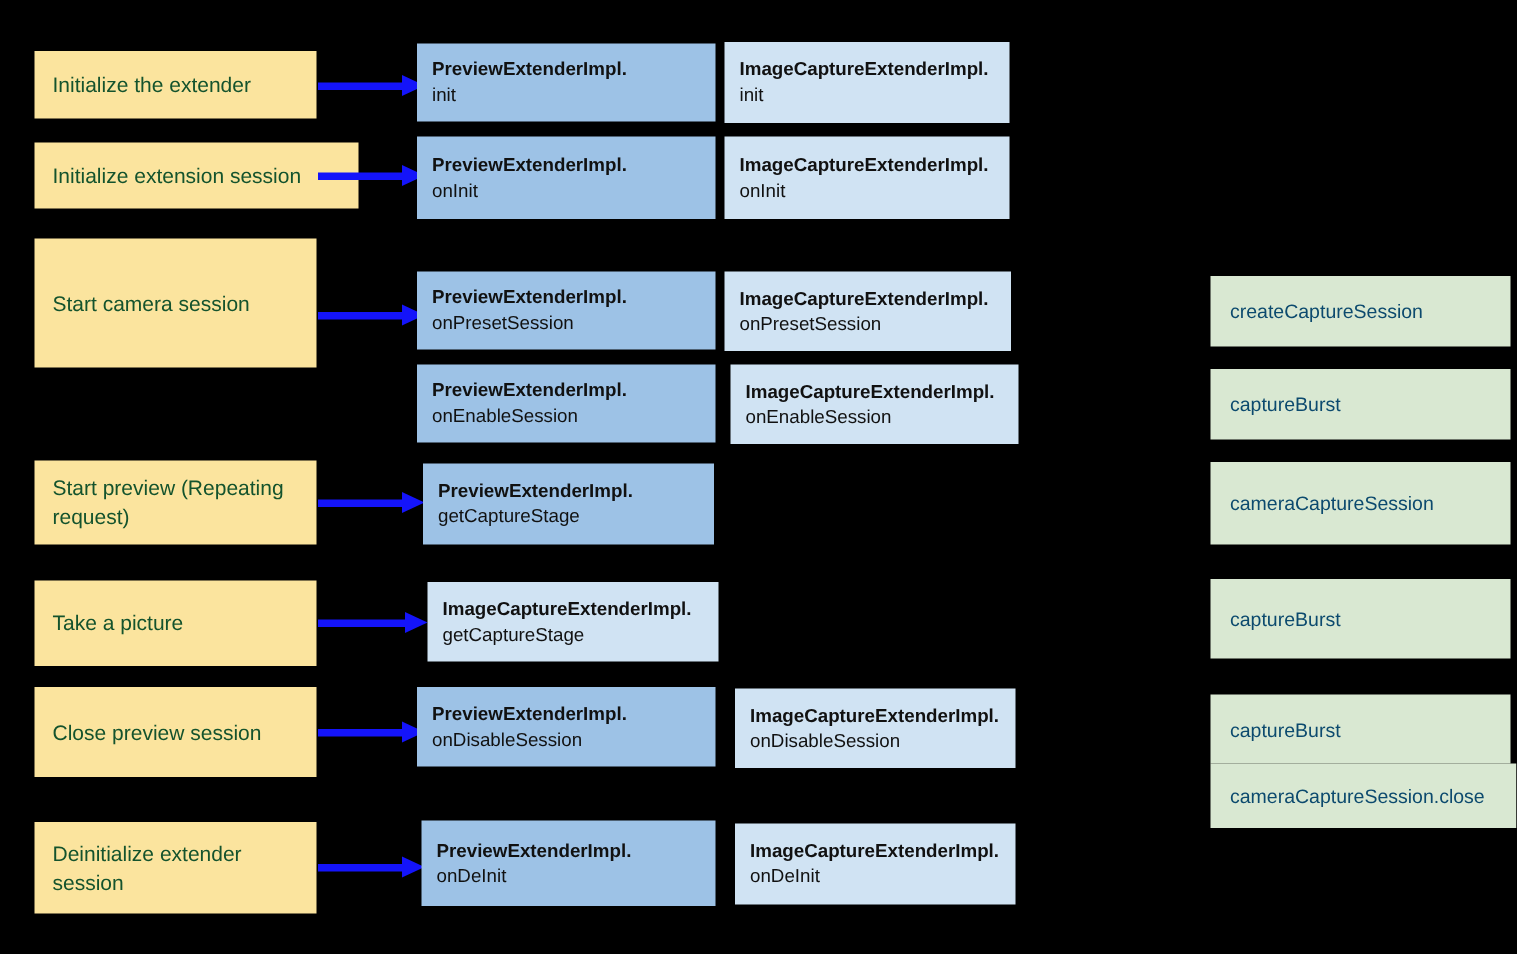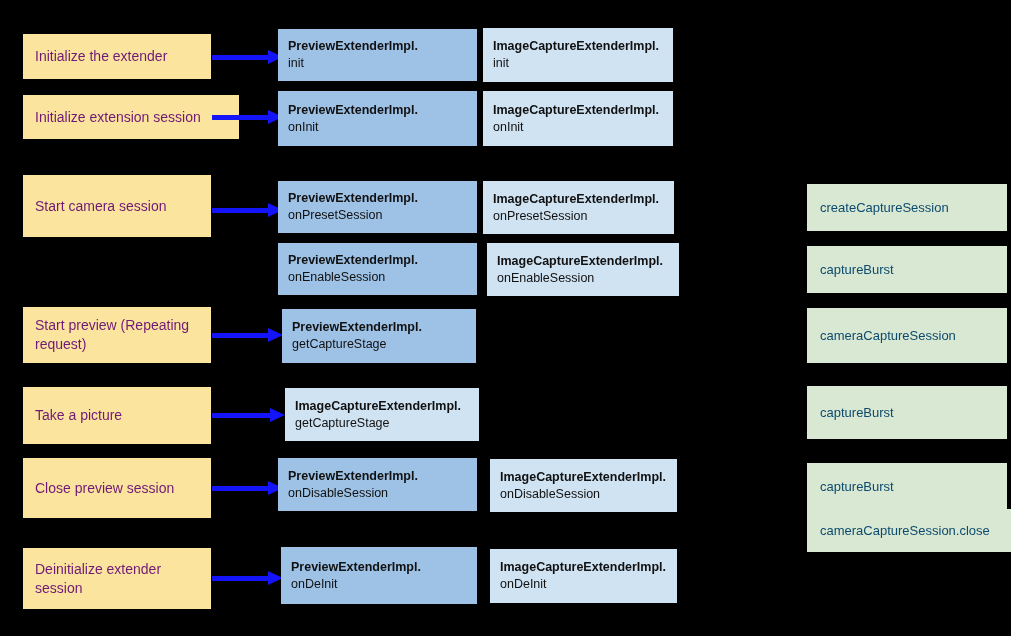--- a/index.html
+++ b/index.html
@@ -8,21 +8,21 @@
     width:1011px;height:636px;
     background:var(--background,#000);
     font-family:"Liberation Sans","DejaVu Sans",sans-serif;
     color:var(--text,#000);
     overflow:hidden;
   }
   .box{position:absolute;display:flex;flex-direction:column;justify-content:center;box-sizing:border-box;}
   .action{
     background:var(--action-fill,#fbe49e);
     padding-left:12px;padding-right:12px;
-    font-size:14px;line-height:19px;color:#701a75;
+    font-size:14px;line-height:19px;color:#14532d;
   }
   .method{
     padding-left:10px;padding-right:6px;
     font-size:12.5px;line-height:17px;color:#111;
   }
   .method .impl{font-weight:700;}
   .method .name{font-weight:400;}
   .preview{background:var(--preview-fill,#9dc2e6);}
   .image{background:var(--image-capture-fill,#d0e3f3);}
   .camera2{
@@ -46,21 +46,21 @@
 <body>
 
 <div class="canvas">
 
   <div class="box action" style="left:23px;top:34px;width:188px;height:45px">
     <span>Initialize the extender</span>
   </div>
   <div class="box action" style="left:23px;top:95px;width:216px;height:44px">
     <span>Initialize extension session</span>
   </div>
-  <div class="box action" style="left:23px;top:175px;width:188px;height:62px">
+  <div class="box action" style="left:23px;top:159px;width:188px;height:86px">
     <span>Start camera session</span>
   </div>
   <div class="box action" style="left:23px;top:387px;width:188px;height:57px">
     <span>Take a picture</span>
   </div>
   <div class="box action" style="left:23px;top:307px;width:188px;height:56px">
     <span>Start preview (Repeating request)</span>
   </div>
   <div class="box action" style="left:23px;top:458px;width:188px;height:60px">
     <span>Close preview session</span>

